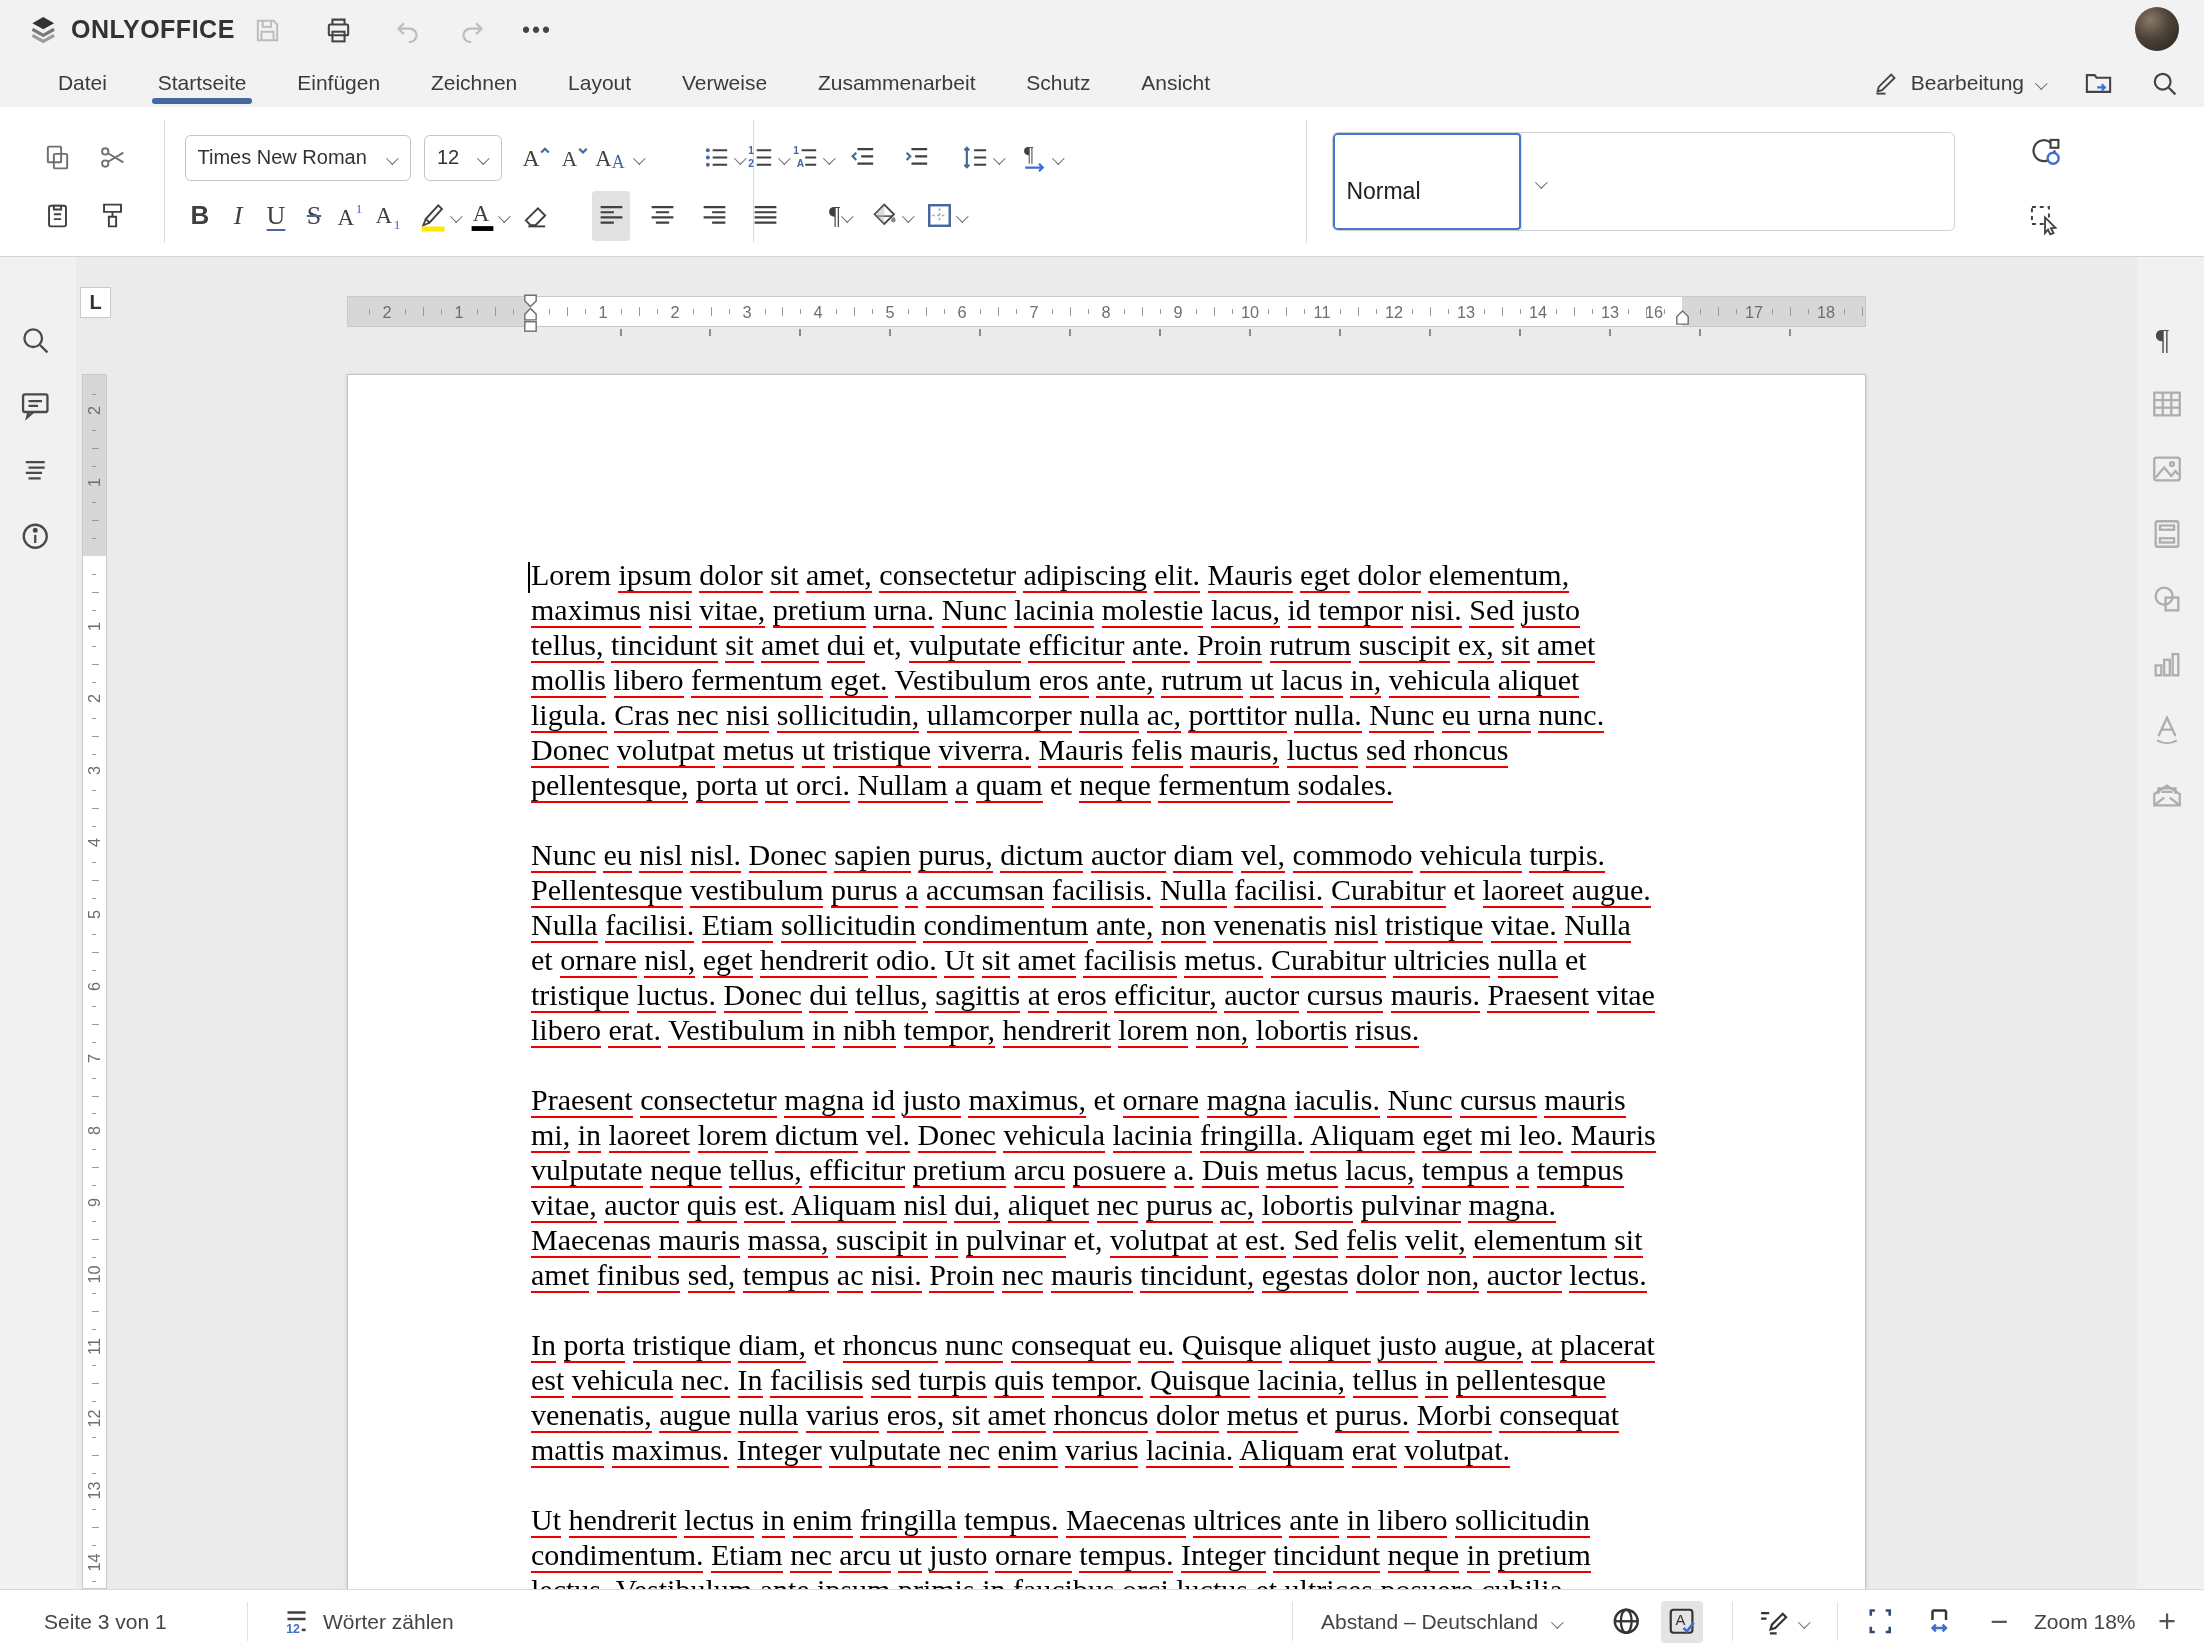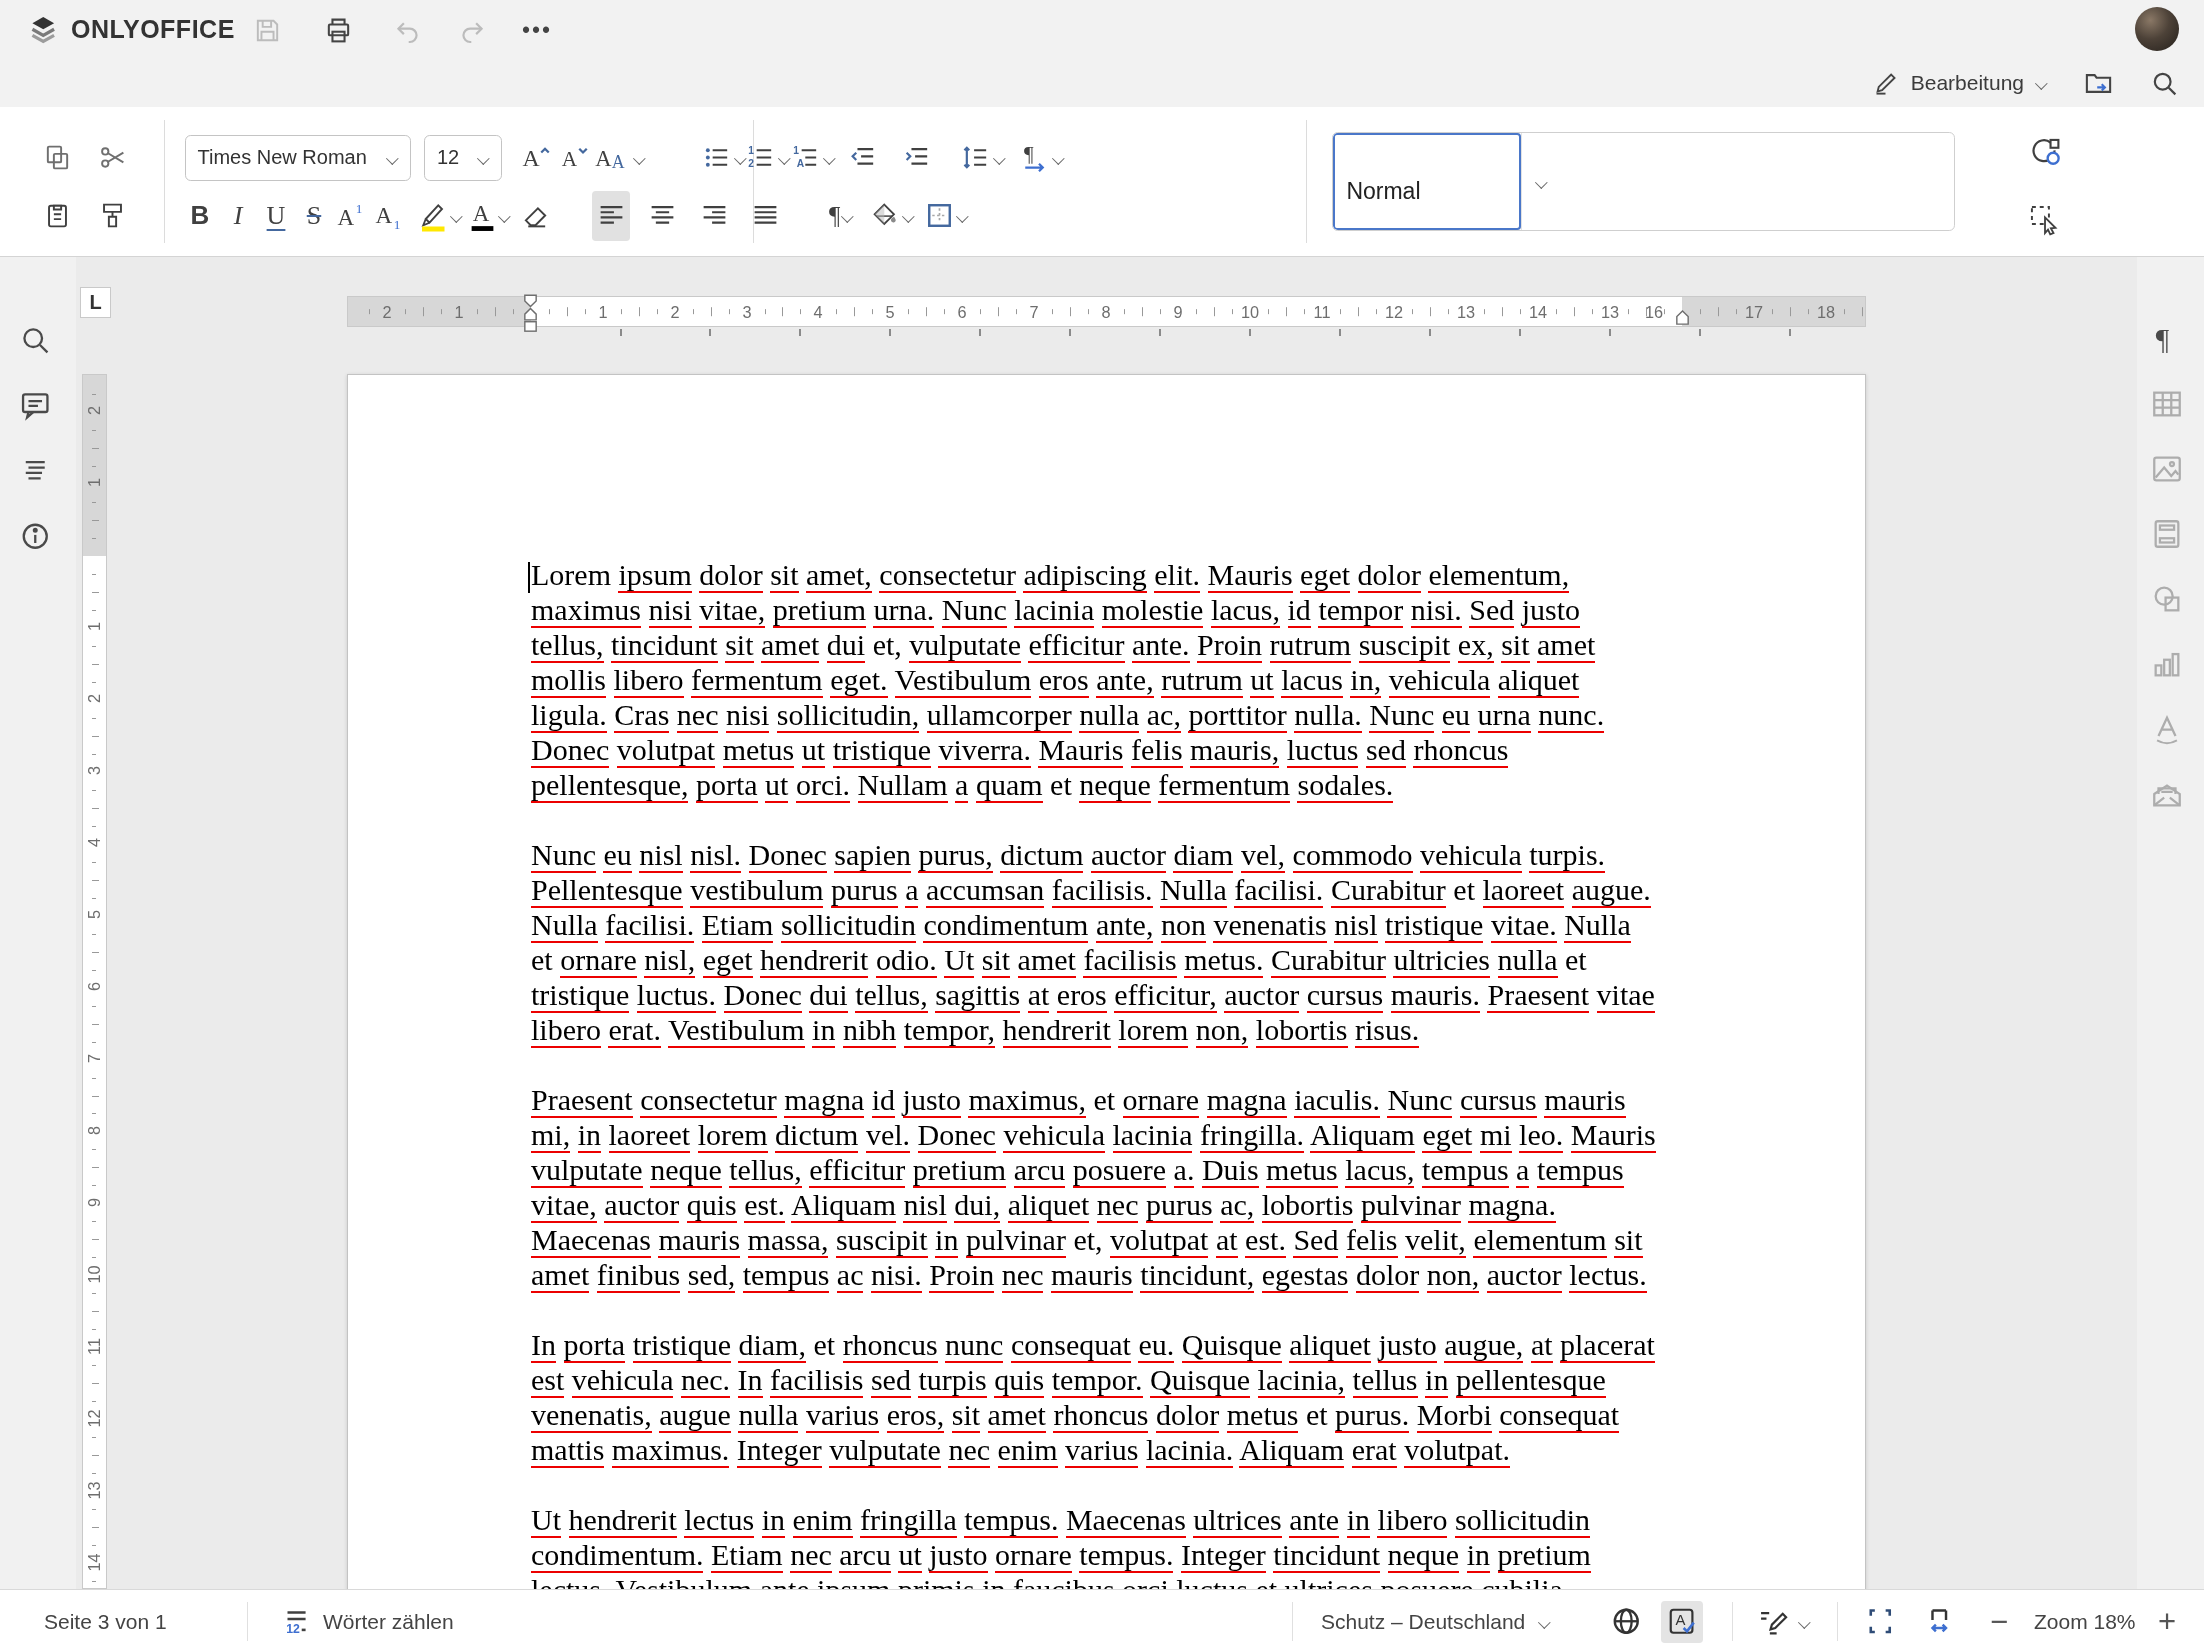--- a/index.html
+++ b/index.html
@@ -136,20 +136,31 @@
         <path d="M19.5 10.5 H10 a5.5 5.5 0 0 0 0 11 h1"></path>
     </svg>
   </button>
   <button class="qbtn" style="left:520px;font-size:23px;letter-spacing:1.9px;color:#444">
     <span>•••</span>
   </button>
   <div id="avatar"></div>
 </header>
 
 <nav id="tabbar">
+  <div id="tabs">
+    <div class="tab">Datei</div>
+    <div class="tab active">Startseite</div>
+    <div class="tab">Einfügen</div>
+    <div class="tab">Zeichnen</div>
+    <div class="tab">Layout</div>
+    <div class="tab">Verweise</div>
+    <div class="tab">Zusammenarbeit</div>
+    <div class="tab">Schutz</div>
+    <div class="tab">Ansicht</div>
+  </div>
   <div id="tab-right">
     <div id="mode-switch">
       <svg width="27" height="27" viewBox="0 0 24 24" fill="none" stroke="#444" stroke-width="1.7">
         <path d="M5 19 6 15 17 4 20 7 9 18z"></path>
           <path d="M4 21 h8"></path>
       </svg>
       <span>Bearbeitung</span>
       <span class="chev"></span>
     </div>
     <button>
@@ -717,21 +728,21 @@
     <svg width="32.5" height="31" viewBox="0 0 24 24" style="font-size:22px">
       <path d="M6 5h14 M6 10h14" stroke="#404040" stroke-width="2"></path>
       <text x="5" y="21" font-size="9.5" fill="#3e6fd0" font-weight="bold">12</text>
       <path d="M17 18.5h3" stroke="#404040" stroke-width="2"></path>
     </svg>
     <span>Wörter zählen</span>
   </div>
 
   <div class="sb-sep" style="left:1292px"></div>
   <div class="sb-item" style="left:1321px;gap:13.4px">
-    <span>Schutz – Deutschland</span>
+    <span>Abstand – Deutschland</span>
     <span class="chev"></span>
   </div>
   <div class="sb-item" style="left:1610px">
     <svg width="32.5" height="32.5" viewBox="0 0 24 24" fill="none" stroke="#333" stroke-width="1.7">
       <circle cx="12" cy="12" r="8.5"></circle>
         <ellipse cx="12" cy="12" rx="4" ry="8.5"></ellipse>
         <path d="M3.5 12h17"></path>
     </svg>
   </div>
   <div class="sb-item" style="left:1661px">

